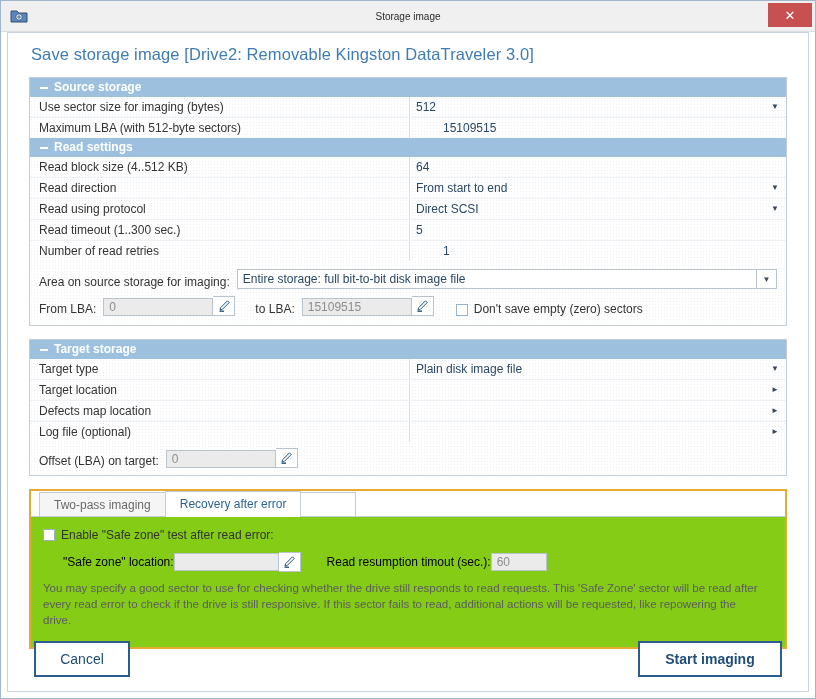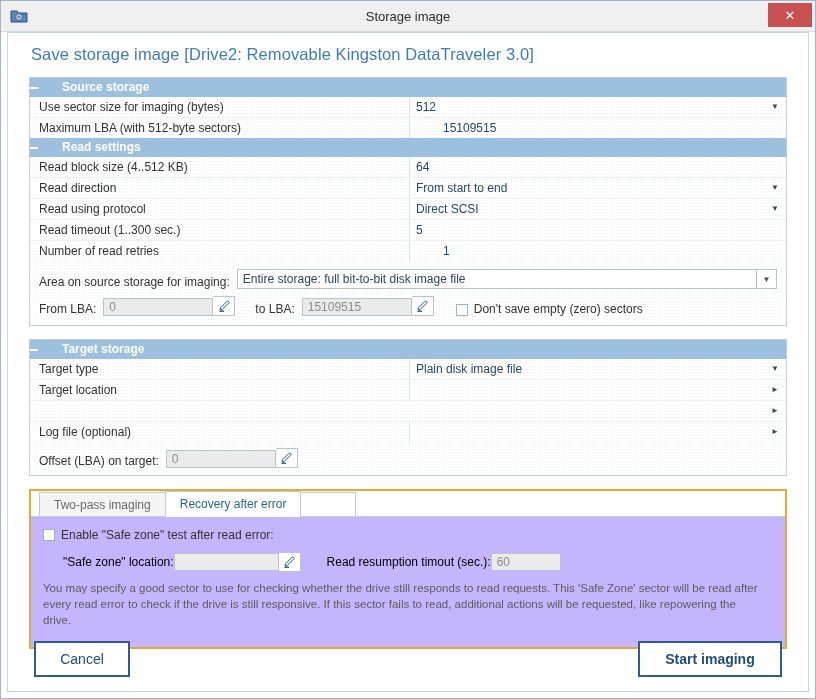--- a/index.html
+++ b/index.html
@@ -39,21 +39,21 @@
     margin-left: 8px;
     flex: 0 0 auto;
     display: flex;
     align-items: center;
     justify-content: center;
   }
   .title-text {
     position: absolute;
     left: 0; right: 0;
     text-align: center;
-    font-size: 13px;
+    font-size: 10px;
     color: #2b2b2b;
     pointer-events: none;
   }
   .close-btn {
     position: absolute;
     right: 3px;
     top: 2px;
     width: 44px;
     height: 24px;
     background: #c75050;
@@ -92,24 +92,24 @@
     box-sizing: border-box;
   }
 
   .sec-head {
     background: #9cc0de;
     color: #ffffff;
     font-weight: bold;
     font-size: 12px;
     height: 19px;
     line-height: 19px;
-    padding-left: 0;
-    display: flex;
-    align-items: center;
-    gap: 24px;
+    padding-left: 10px;
+    display: flex;
+    align-items: center;
+    gap: 6px;
     user-select: none;
   }
   .sec-head .minus {
     display: inline-block;
     width: 8px;
     border-top: 2px solid #ffffff;
     height: 0;
   }
 
   .rows { background: #ffffff; }
@@ -234,21 +234,21 @@
     color: #333333;
     font-size: 12px;
     margin-left: 6px;
     white-space: nowrap;
   }
 
   
   .tabpanel {
     margin: 13px 21px 0 21px;
     border: 2px solid #e7aa33;
-    background: #c4b5fd;
+    background: #84cc16;
     box-sizing: border-box;
     height: 160px;
     position: relative;
   }
   .tabstrip {
     display: flex;
     height: 25px;
     border-bottom: 1px solid #c3cdd8;
     background: #ffffff;
     padding-left: 8px;
@@ -468,20 +468,21 @@
           </div>
         </div>
         <div class="row">
           <div class="label">Target location</div>
           <div class="value">
             <span></span>
             <span class="arrow">►</span>
           </div>
         </div>
         <div class="row">
+          <div class="label">Defects map location</div>
           <div class="value">
             <span></span>
             <span class="arrow">►</span>
           </div>
         </div>
         <div class="row">
           <div class="label">Log file (optional)</div>
           <div class="value">
             <span></span>
             <span class="arrow">►</span>
@@ -521,21 +522,21 @@
         <div class="safezone-row">
           <div class="lbl">"Safe zone" location:</div>
           <div class="txtbox" style="width:105px;"></div>
           <div class="pencil">
             <svg width="14" height="14" viewBox="0 0 14 14">
               <path d="M10.5 1.8 L12.2 3.5 L5.2 10.5 L3 11 L3.5 8.8 Z" fill="#ffffff" stroke="#25557f" stroke-width="1"></path>
               <path d="M2.5 12.2 L7 12.2" stroke="#25557f" stroke-width="1.4"></path>
             </svg>
           </div>
           <div class="lbl" style="margin-left:26px;">Read resumption timout (sec.):</div>
-          <div class="txtbox" style="width:70px;">60</div>
+          <div class="txtbox" style="width:56px;">60</div>
         </div>
 
         <div class="desc">You may specify a good sector to use for checking whether the drive still responds to read requests. This 'Safe Zone' sector will be read after every read error to check if the drive is still responsive. If this sector fails to read, additional actions will be requested, like repowering the drive.</div>
 
       </div>
     </div>
 
     <div class="footer">
       <div class="btn-main btn-cancel">Cancel</div>
       <div class="btn-main btn-start">Start imaging</div>

